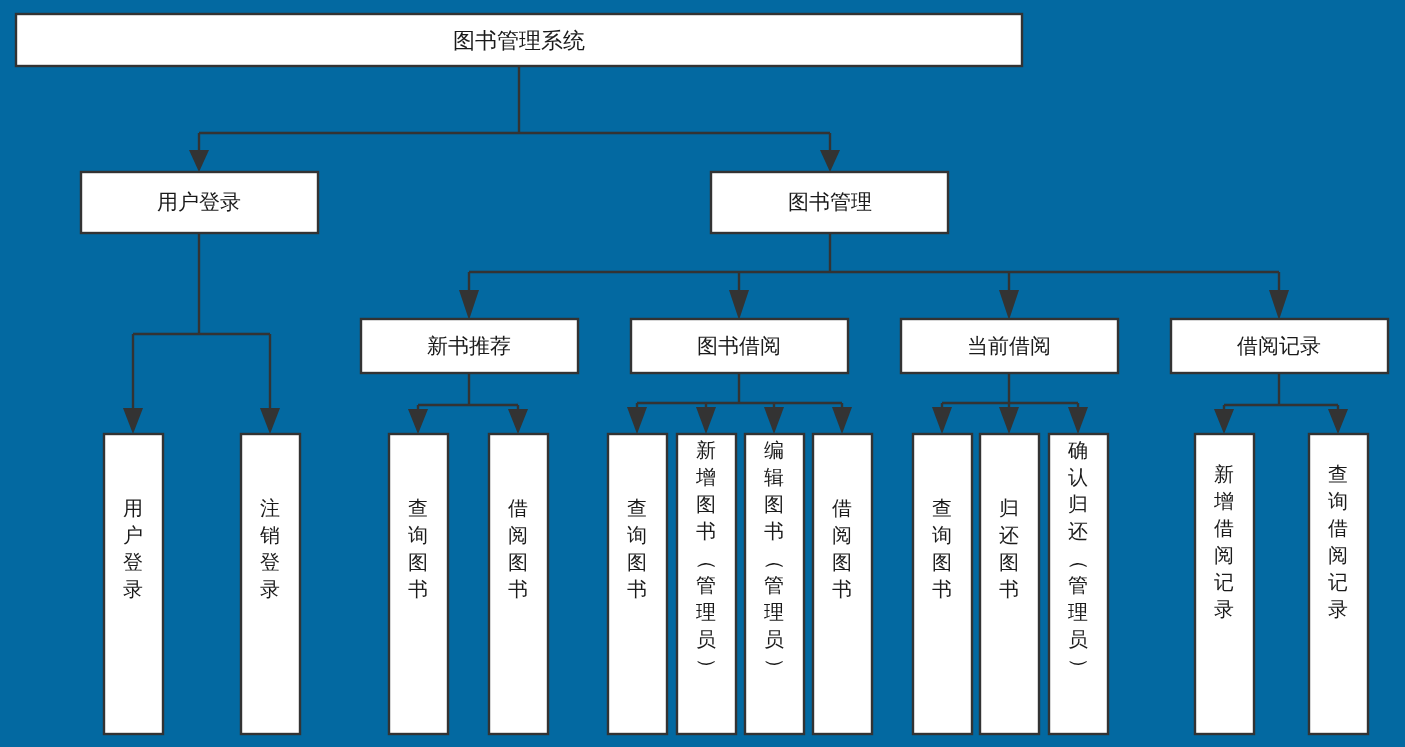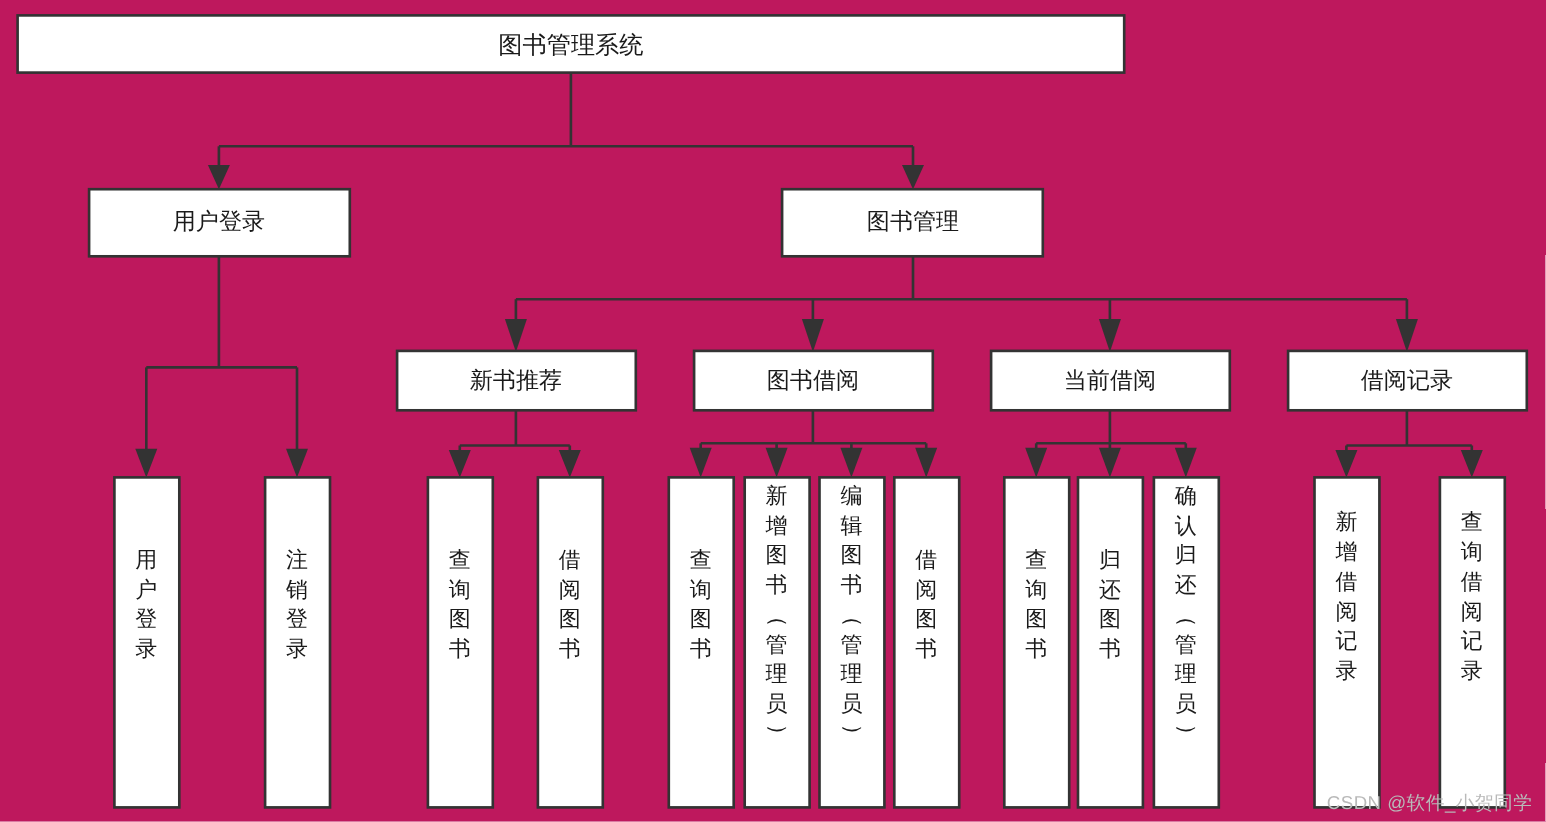--- a/index.html
+++ b/index.html
@@ -7,21 +7,21 @@
     padding: 0;
     background: #ffffff;
   }
   body {
     font-family: "Liberation Sans", "DejaVu Sans", sans-serif;
   }
   #stage {
     position: relative;
     width: 1405px;
     height: 747px;
-    background: #be185d;
+    background: #0369a1;
     overflow: hidden;
   }
   svg#diagram {
     position: absolute;
     left: 0;
     top: 0;
     width: 1405px;
     height: 747px;
   }
   .node-box {
@@ -319,14 +319,13 @@
             <text class="leaf-label-glyph" x="1338" y="503">询</text>
             <text class="leaf-label-glyph" x="1338" y="530">借</text>
             <text class="leaf-label-glyph" x="1338" y="557">阅</text>
             <text class="leaf-label-glyph" x="1338" y="584">记</text>
             <text class="leaf-label-glyph" x="1338" y="611">录</text>
           </g>
       </g>
     </g>
   </svg>
 
-  <div class="watermark">CSDN @软件_小贺同学</div>
 </div>
 
 </body></html>

